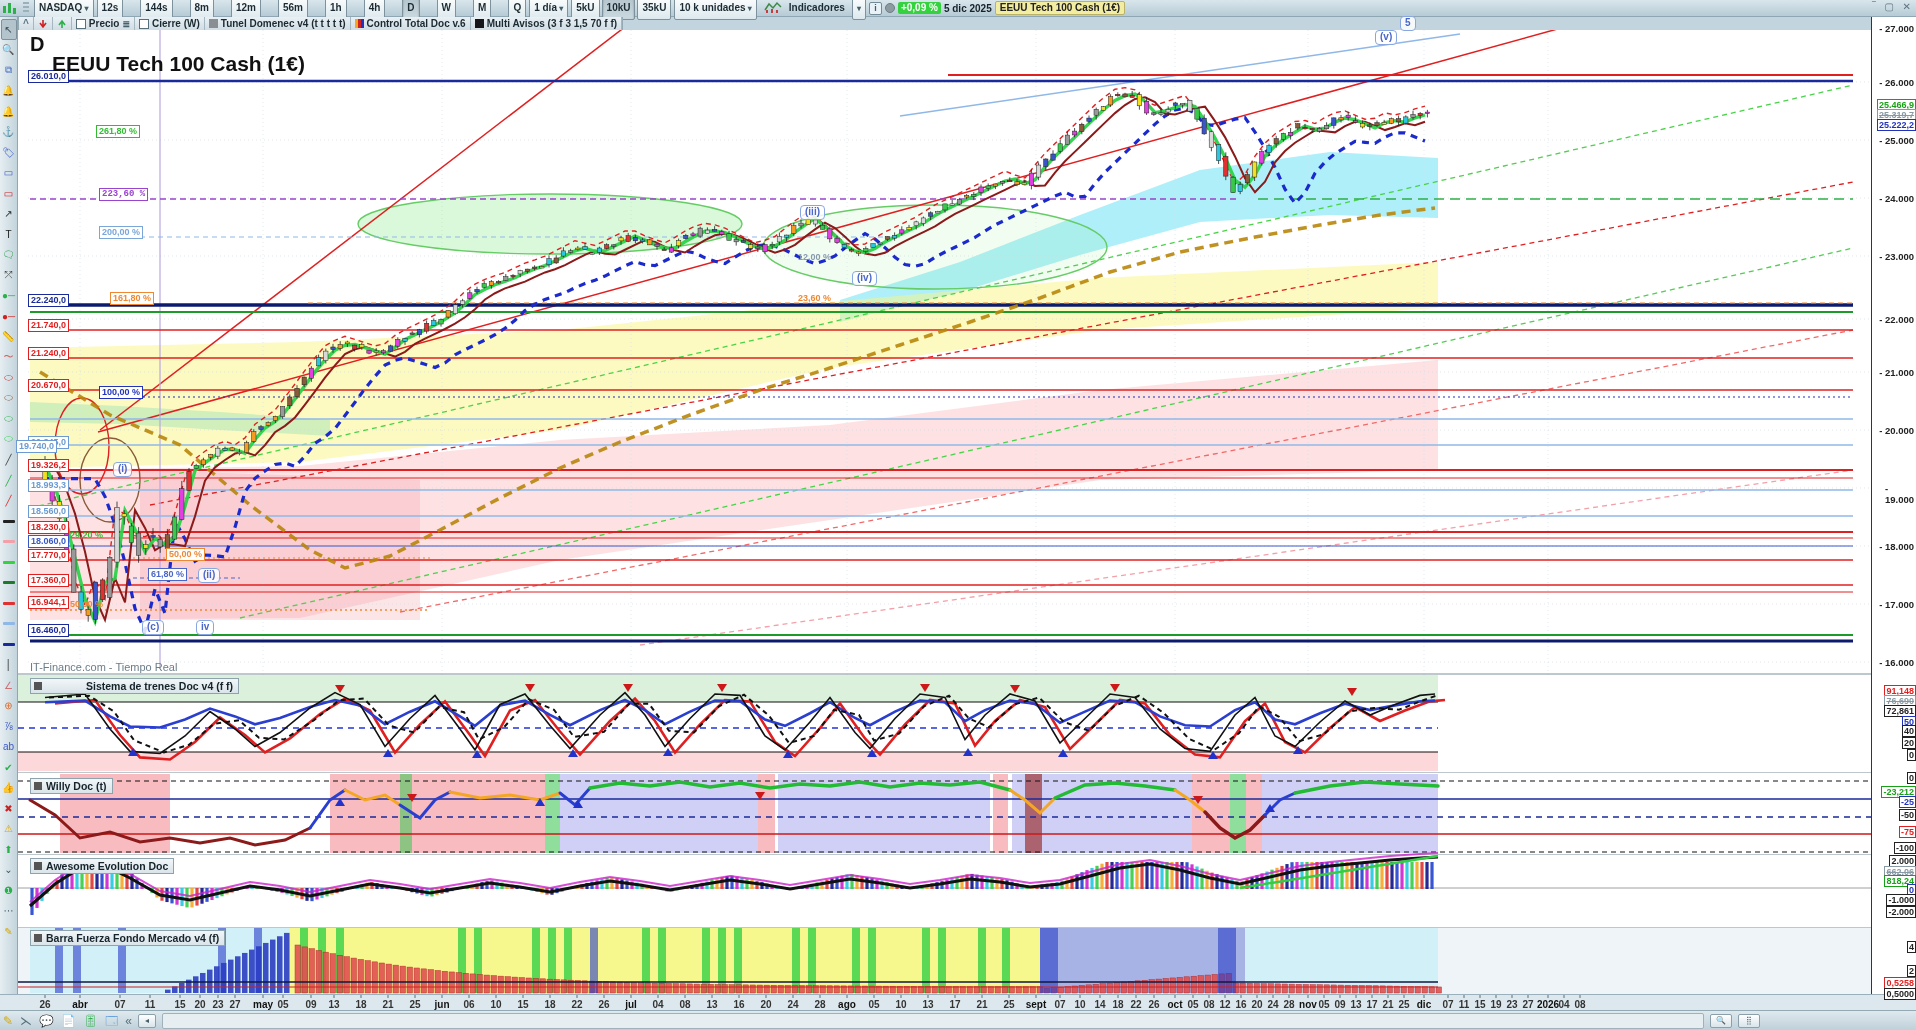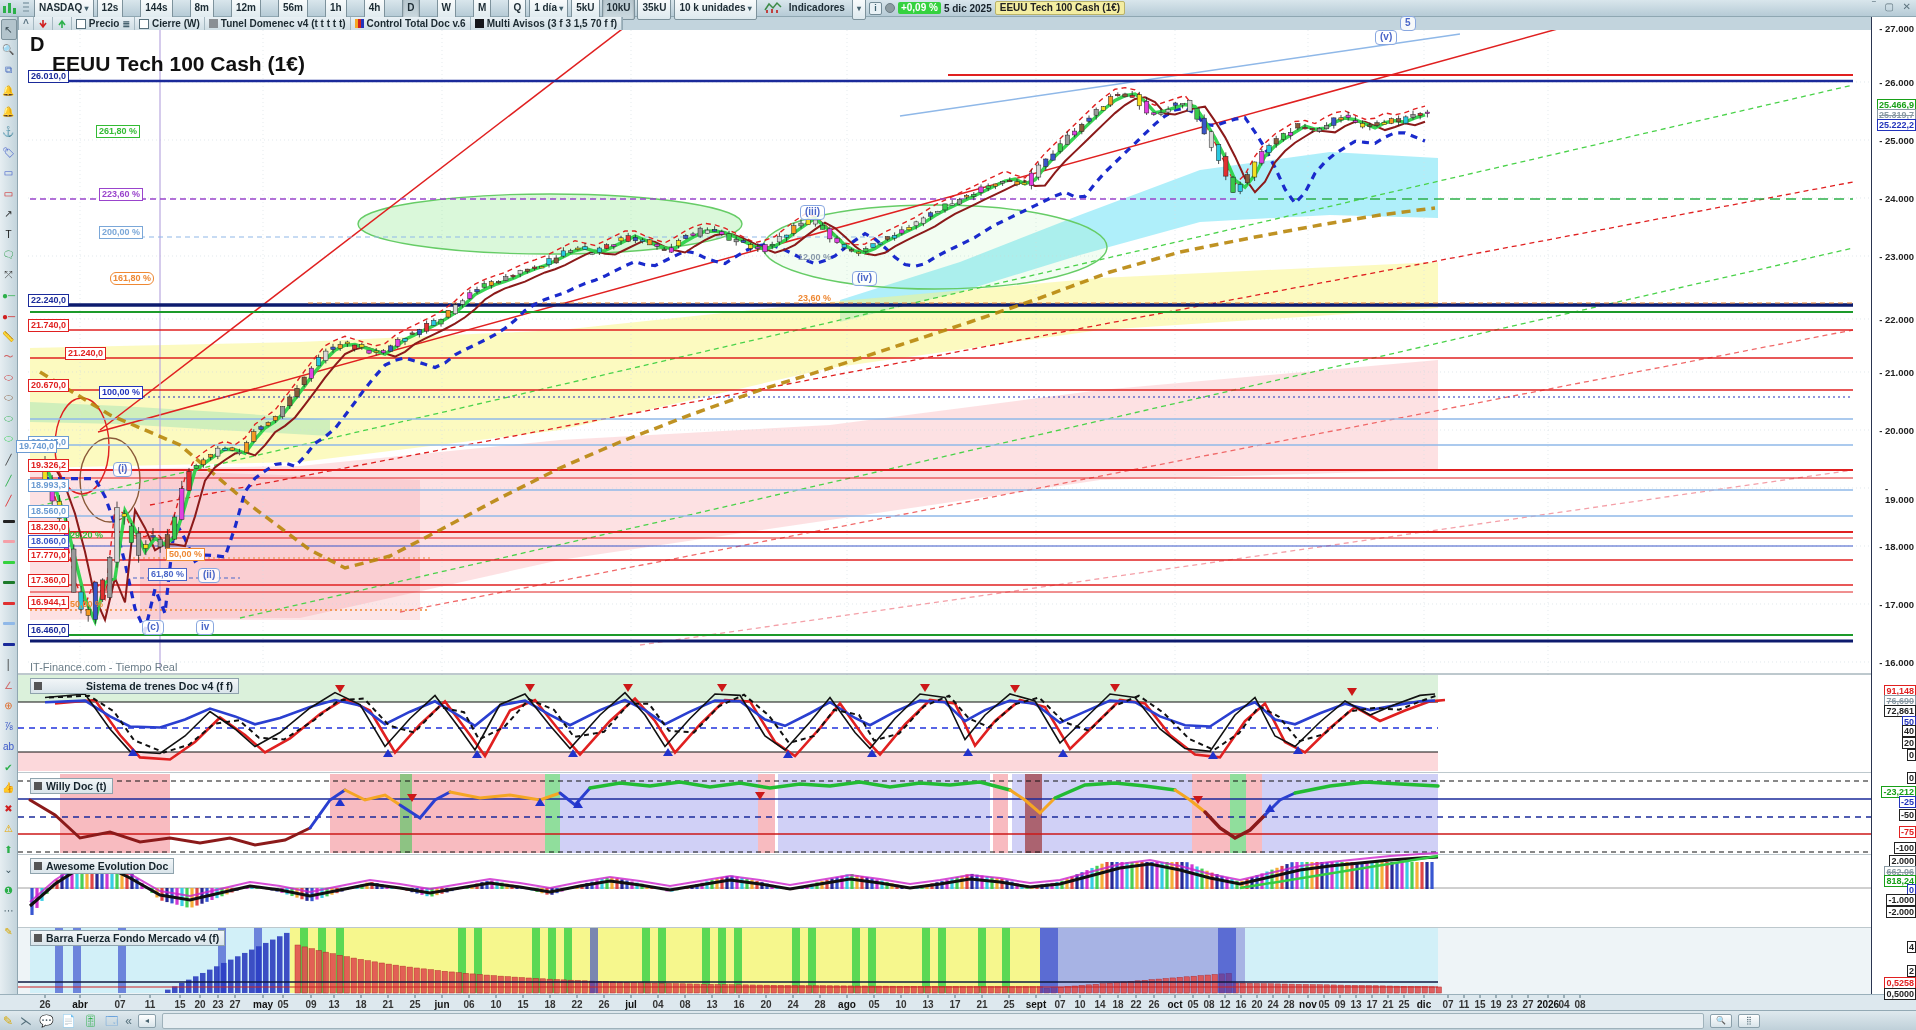--- a/index.html
+++ b/index.html
@@ -1261,37 +1261,37 @@
     </svg>
 </div>
 
 <div class="title-d">D</div>
 <div class="title-m">EEUU Tech 100 Cash (1€)</div>
 <div class="wm">IT-Finance.com - Tiempo Real</div>
 <div id="labels">
     <div class="lbl pl" style="left: 28px; top: 70px; color: rgb(26, 42, 154); border-color: rgb(26, 42, 154);">26.010,0</div>
     <div class="lbl pl" style="left: 28px; top: 294px; color: rgb(26, 42, 154); border-color: rgb(26, 42, 154);">22.240,0</div>
     <div class="lbl pl" style="left: 28px; top: 319px; color: rgb(224, 32, 32); border-color: rgb(224, 32, 32);">21.740,0</div>
-    <div class="lbl pl" style="left: 28px; top: 347px; color: rgb(224, 32, 32); border-color: rgb(224, 32, 32); margin-left: 37px;">21.240,0</div>
+    <div class="lbl pl" style="left: 28px; top: 347px; color: rgb(224, 32, 32); border-color: rgb(224, 32, 32);">21.240,0</div>
     <div class="lbl pl" style="left: 28px; top: 379px; color: rgb(224, 32, 32); border-color: rgb(224, 32, 32);">20.670,0</div>
     <div class="lbl pl" style="left: 28px; top: 408px; color: rgb(107, 155, 210); border-color: rgb(107, 155, 210); margin-top: 28px;">20.345,0</div>
     <div class="lbl pl" style="left: 16px; top: 434px; color: rgb(107, 155, 210); border-color: rgb(107, 155, 210); margin-top: 6px;">19.740,0</div>
     <div class="lbl pl" style="left: 28px; top: 459px; color: rgb(224, 32, 32); border-color: rgb(224, 32, 32);">19.326,2</div>
     <div class="lbl pl" style="left: 28px; top: 479px; color: rgb(107, 155, 210); border-color: rgb(107, 155, 210);">18.993,3</div>
     <div class="lbl pl" style="left: 28px; top: 505px; color: rgb(107, 155, 210); border-color: rgb(107, 155, 210);">18.560,0</div>
     <div class="lbl pl" style="left: 28px; top: 521px; color: rgb(224, 32, 32); border-color: rgb(224, 32, 32);">18.230,0</div>
     <div class="lbl pl" style="left: 28px; top: 535px; color: rgb(58, 87, 200); border-color: rgb(58, 87, 200);">18.060,0</div>
     <div class="lbl pl" style="left: 28px; top: 549px; color: rgb(224, 32, 32); border-color: rgb(224, 32, 32);">17.770,0</div>
     <div class="lbl pl" style="left: 28px; top: 574px; color: rgb(224, 32, 32); border-color: rgb(224, 32, 32);">17.360,0</div>
     <div class="lbl pl" style="left: 28px; top: 596px; color: rgb(224, 32, 32); border-color: rgb(224, 32, 32);">16.944,1</div>
     <div class="lbl pl" style="left: 28px; top: 624px; color: rgb(26, 42, 154); border-color: rgb(26, 42, 154);">16.460,0</div>
     <div class="lbl fib" style="left: 96px; top: 125px; color: rgb(51, 187, 51); border-color: rgb(51, 187, 51);">261,80 %</div>
-    <div class="lbl fib" style="left: 99px; top: 188px; color: rgb(153, 68, 204); border-color: rgb(153, 68, 204);">223,60 %</div>
+    <div class="lbl fib" style="left: 99px; top: 188px; color: rgb(153, 68, 204); border-color: rgb(153, 68, 204); font-family: Liberation Mono, monospace;">223,60 %</div>
     <div class="lbl fib" style="left: 99px; top: 226px; color: rgb(122, 167, 216); border-color: rgb(122, 167, 216);">200,00 %</div>
-    <div class="lbl fib" style="left: 110px; top: 272px; color: rgb(238, 136, 51); border-color: rgb(238, 136, 51); border-radius: 6px;">161,80 %</div>
+    <div class="lbl fib" style="left: 110px; top: 292px; color: rgb(238, 136, 51); border-color: rgb(238, 136, 51);">161,80 %</div>
     <div class="lbl fib" style="left: 99px; top: 386px; color: rgb(34, 51, 187); border-color: rgb(34, 51, 187);">100,00 %</div>
     <div class="lbl fib" style="left: 166px; top: 548px; color: rgb(238, 136, 51); border-color: rgb(238, 136, 51);">50,00 %</div>
     <div class="lbl fib" style="left: 148px; top: 568px; color: rgb(74, 102, 200); border-color: rgb(74, 102, 200);">61,80 %</div>
     <div class="lbl free" style="left: 70px; top: 599px; color: rgb(238, 136, 51); border-color: rgb(238, 136, 51);">50,00 %</div>
     <div class="lbl free" style="left: 70px; top: 530px; color: rgb(51, 187, 51); border-color: rgb(51, 187, 51);">29,20 %</div>
     <div class="lbl free" style="left: 798px; top: 293px; color: rgb(238, 136, 51); border-color: rgb(238, 136, 51);">23,60 %</div>
     <div class="lbl free" style="left: 798px; top: 252px; color: rgb(136, 153, 170); border-color: rgb(136, 153, 170);">12,00 %</div>
     <div class="lbl wave" style="left: 113px; top: 462px;">(i)</div>
     <div class="lbl wave" style="left: 198px; top: 568px;">(ii)</div>
     <div class="lbl wave" style="left: 800px; top: 205px;">(iii)</div>

